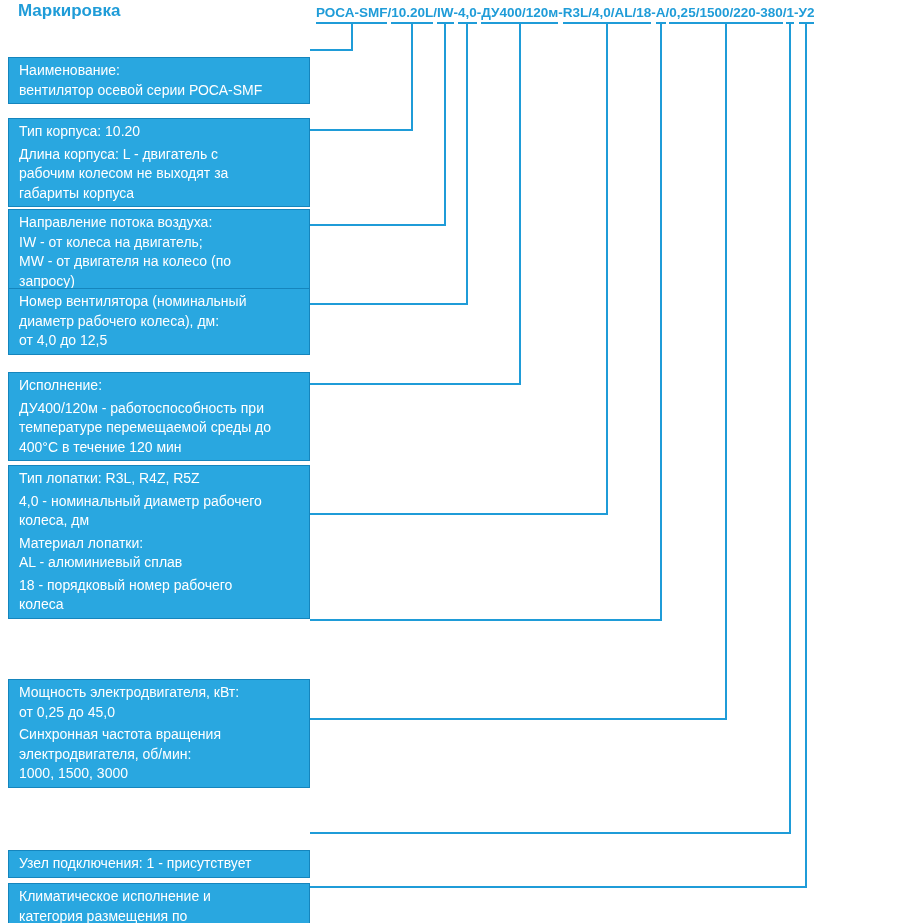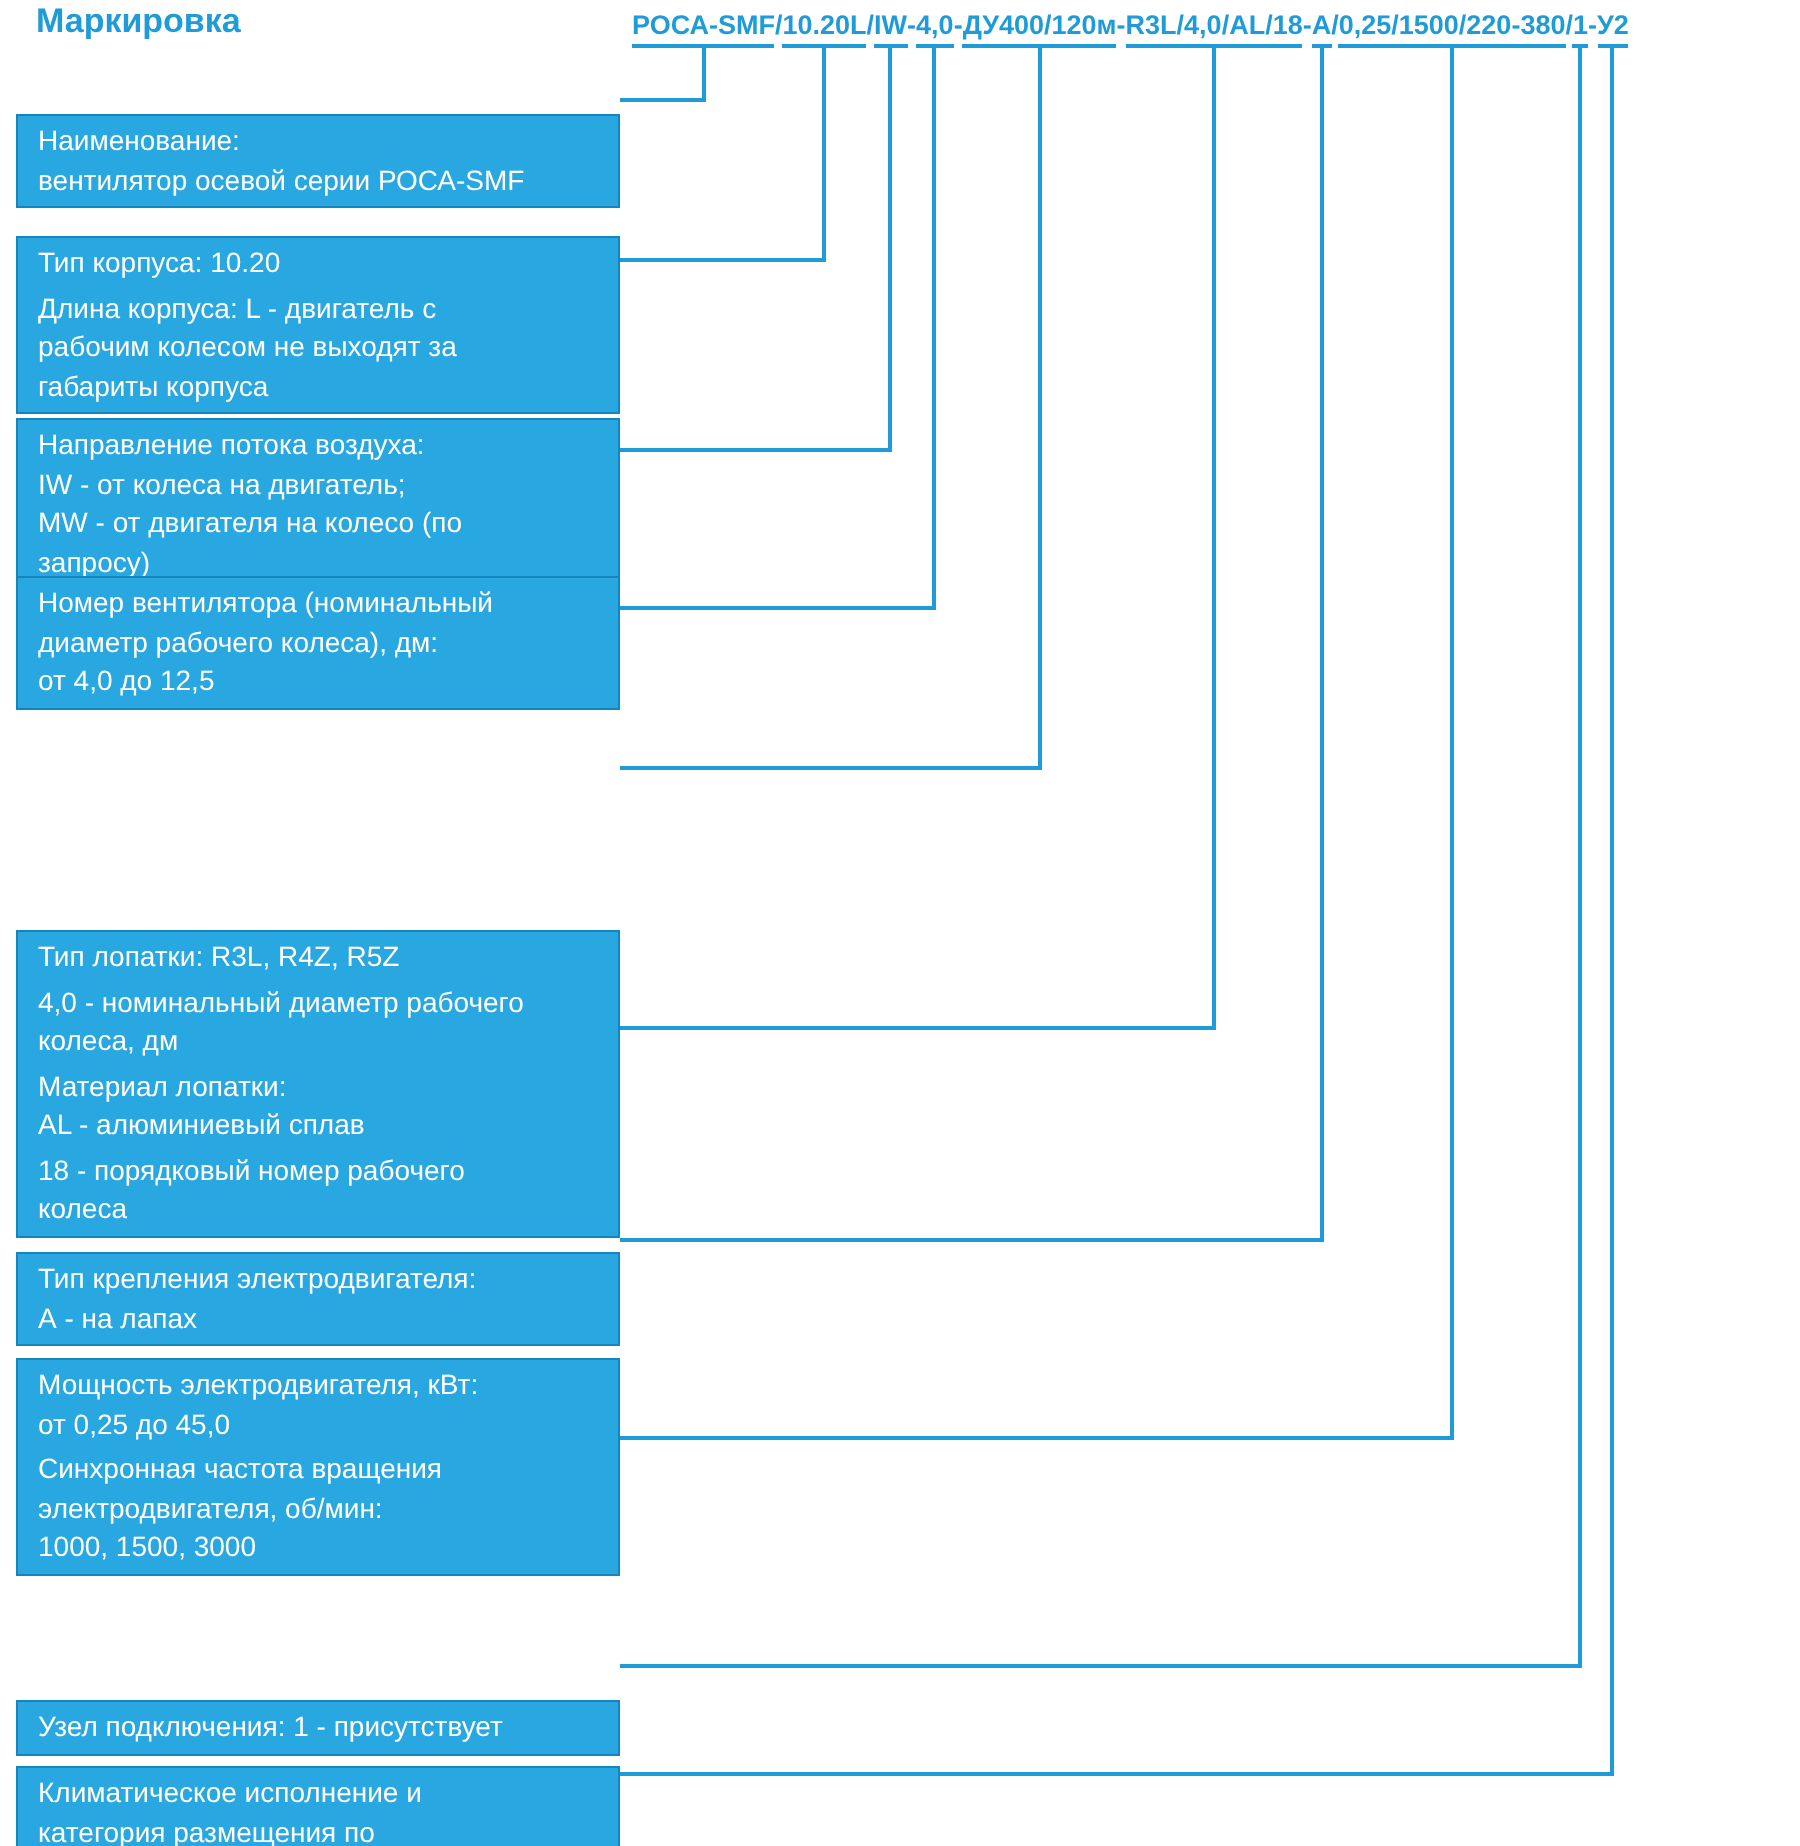--- a/index.html
+++ b/index.html
@@ -54,32 +54,34 @@
       <p>Направление потока воздуха:
 IW - от колеса на двигатель;
 MW - от двигателя на колесо (по
 запросу)</p>
     </div>
     <div class="label-box" style="top: 260px;">
       <p>Номер вентилятора (номинальный
 диаметр рабочего колеса), дм:
 от 4,0 до 12,5</p>
     </div>
+    <div class="label-box" style="top: 344px;">
+      <p>Исполнение:</p>
+      <p>ДУ400/120м - работоспособность при
+температуре перемещаемой среды до
+400°С в течение 120 мин</p>
+    </div>
     <div class="label-box" style="top: 437px;">
       <p>Тип лопатки: R3L, R4Z, R5Z</p>
       <p>4,0 - номинальный диаметр рабочего
 колеса, дм</p>
       <p>Материал лопатки:
 AL - алюминиевый сплав</p>
       <p>18 - порядковый номер рабочего
 колеса</p>
-    </div>
-    <div class="label-box" style="top: 598px;">
-      <p>Тип крепления электродвигателя:
-А - на лапах</p>
     </div>
     <div class="label-box" style="top: 651px;">
       <p>Мощность электродвигателя, кВт:
 от 0,25 до 45,0</p>
       <p>Синхронная частота вращения
 электродвигателя, об/мин:
 1000, 1500, 3000</p>
     </div>
     <div class="label-box" style="top: 822px;">
       <p>Узел подключения: 1 - присутствует</p>

